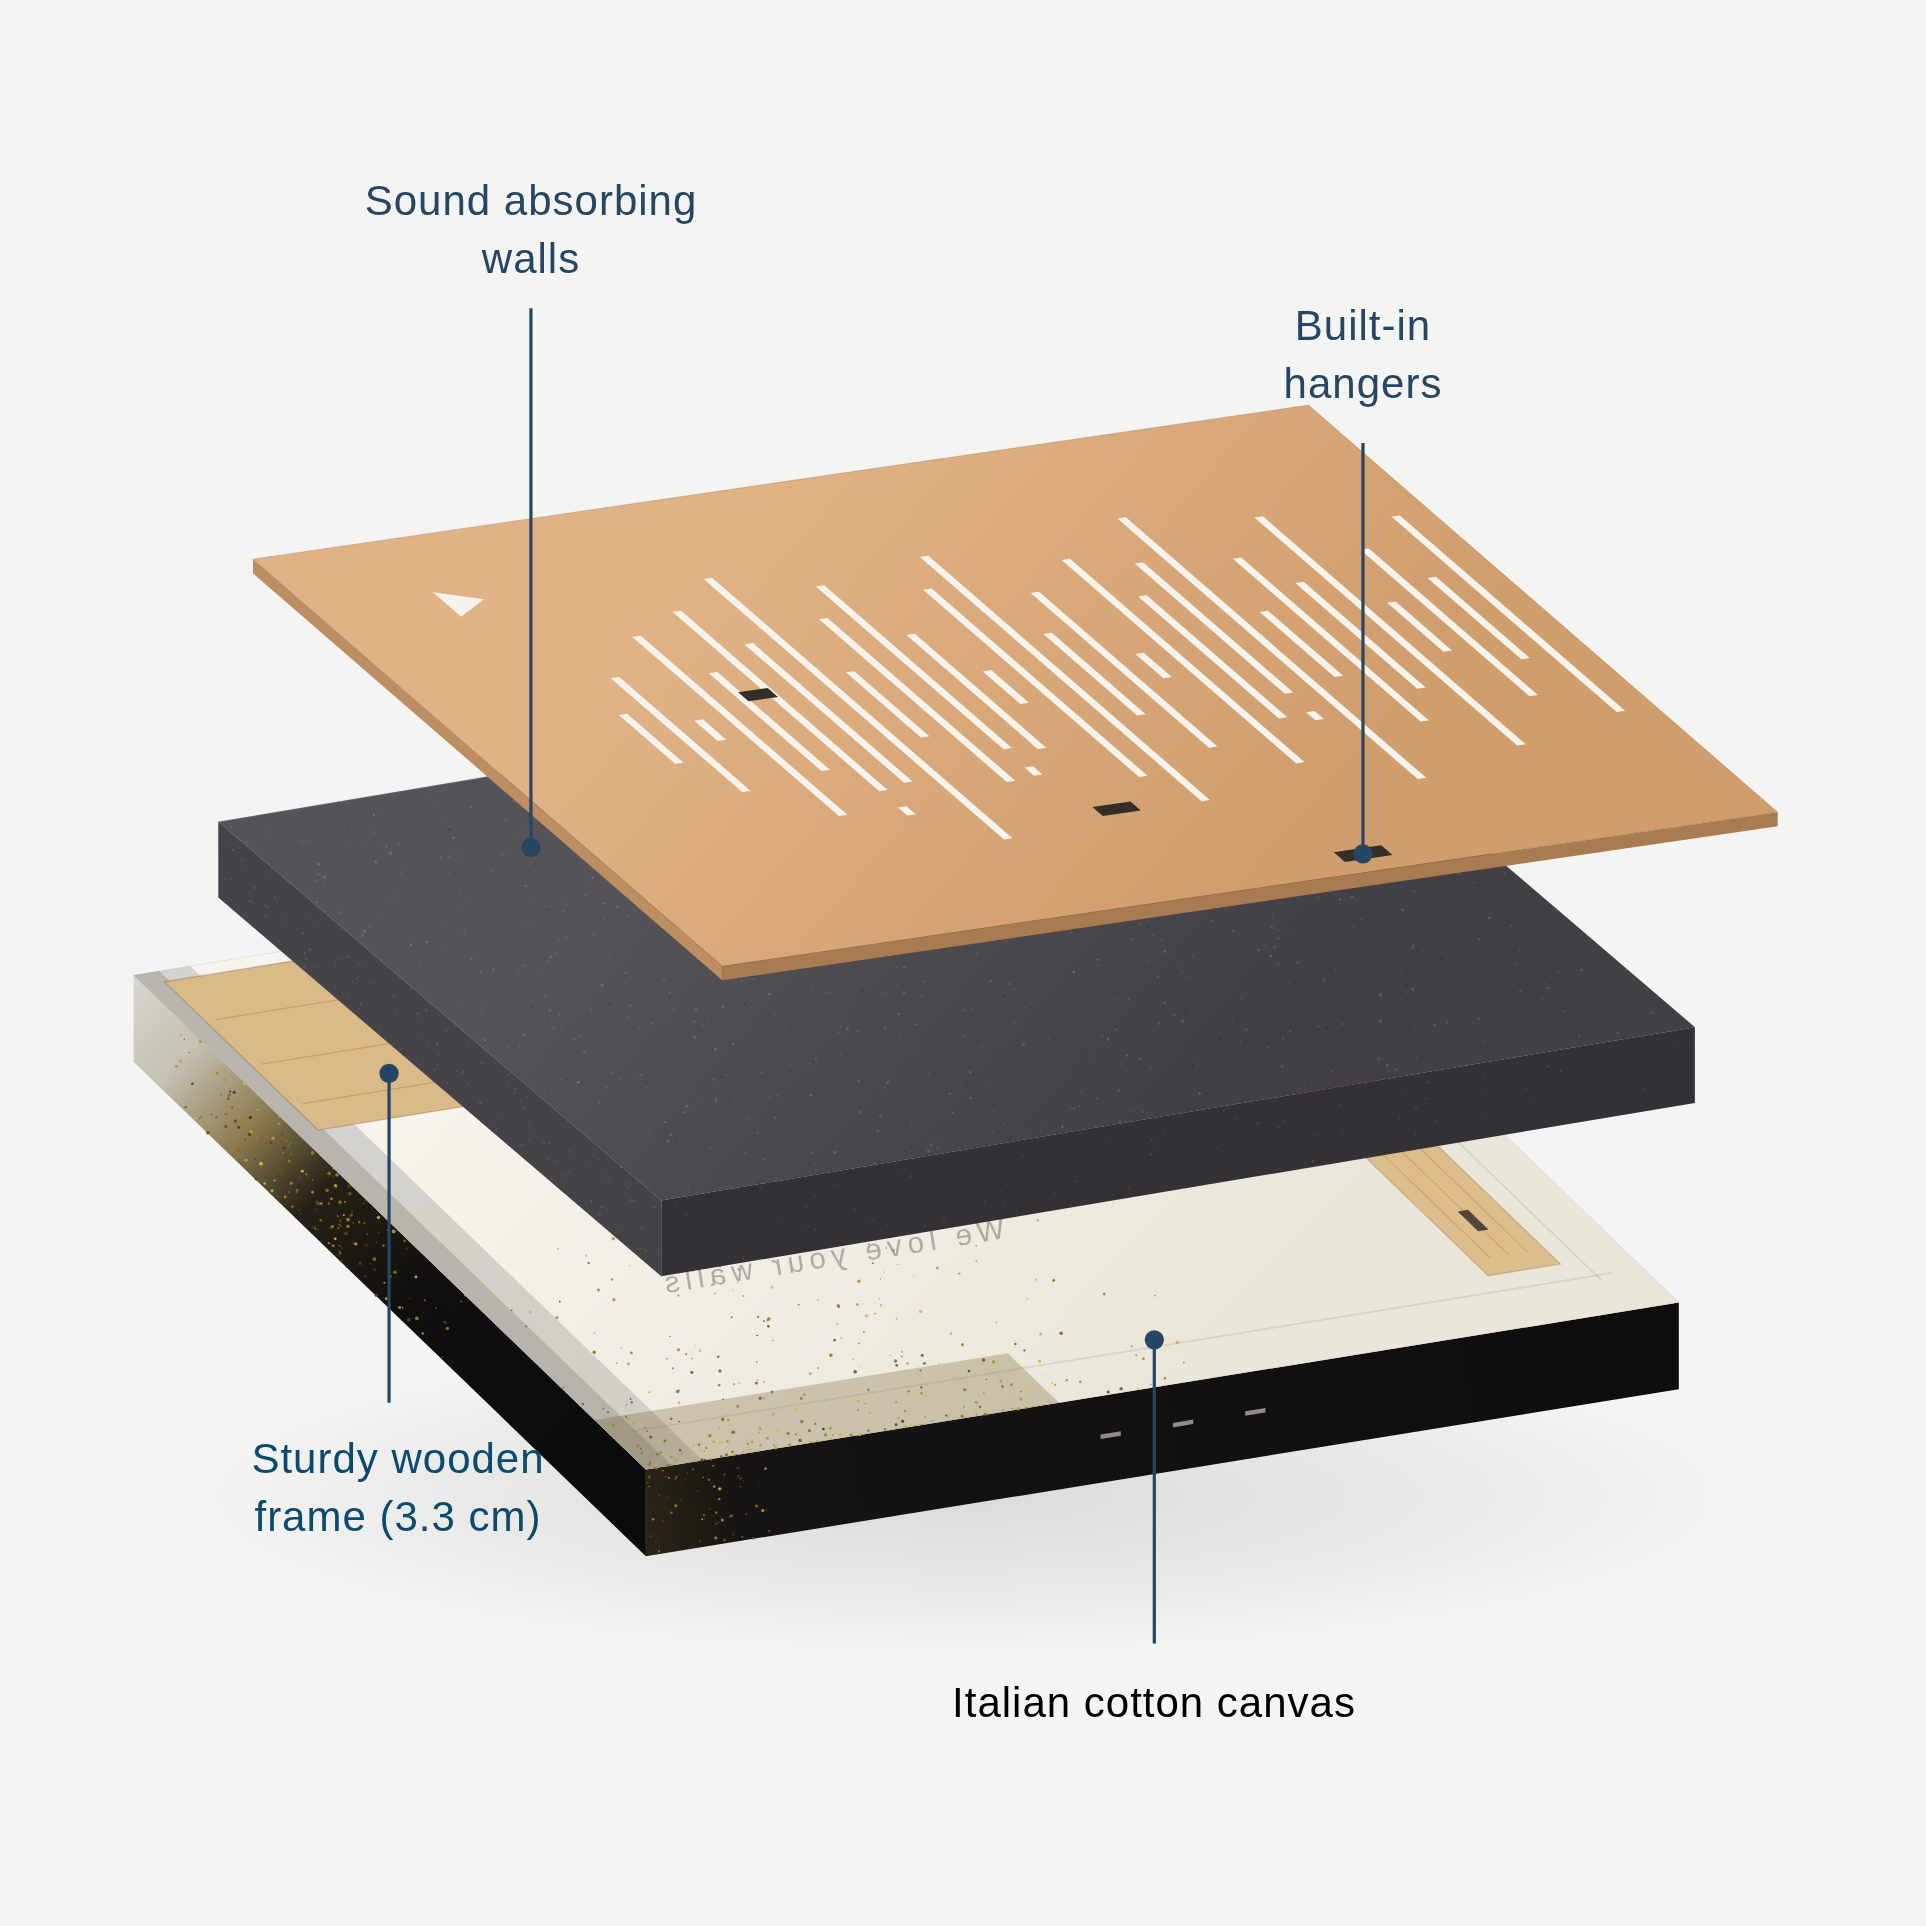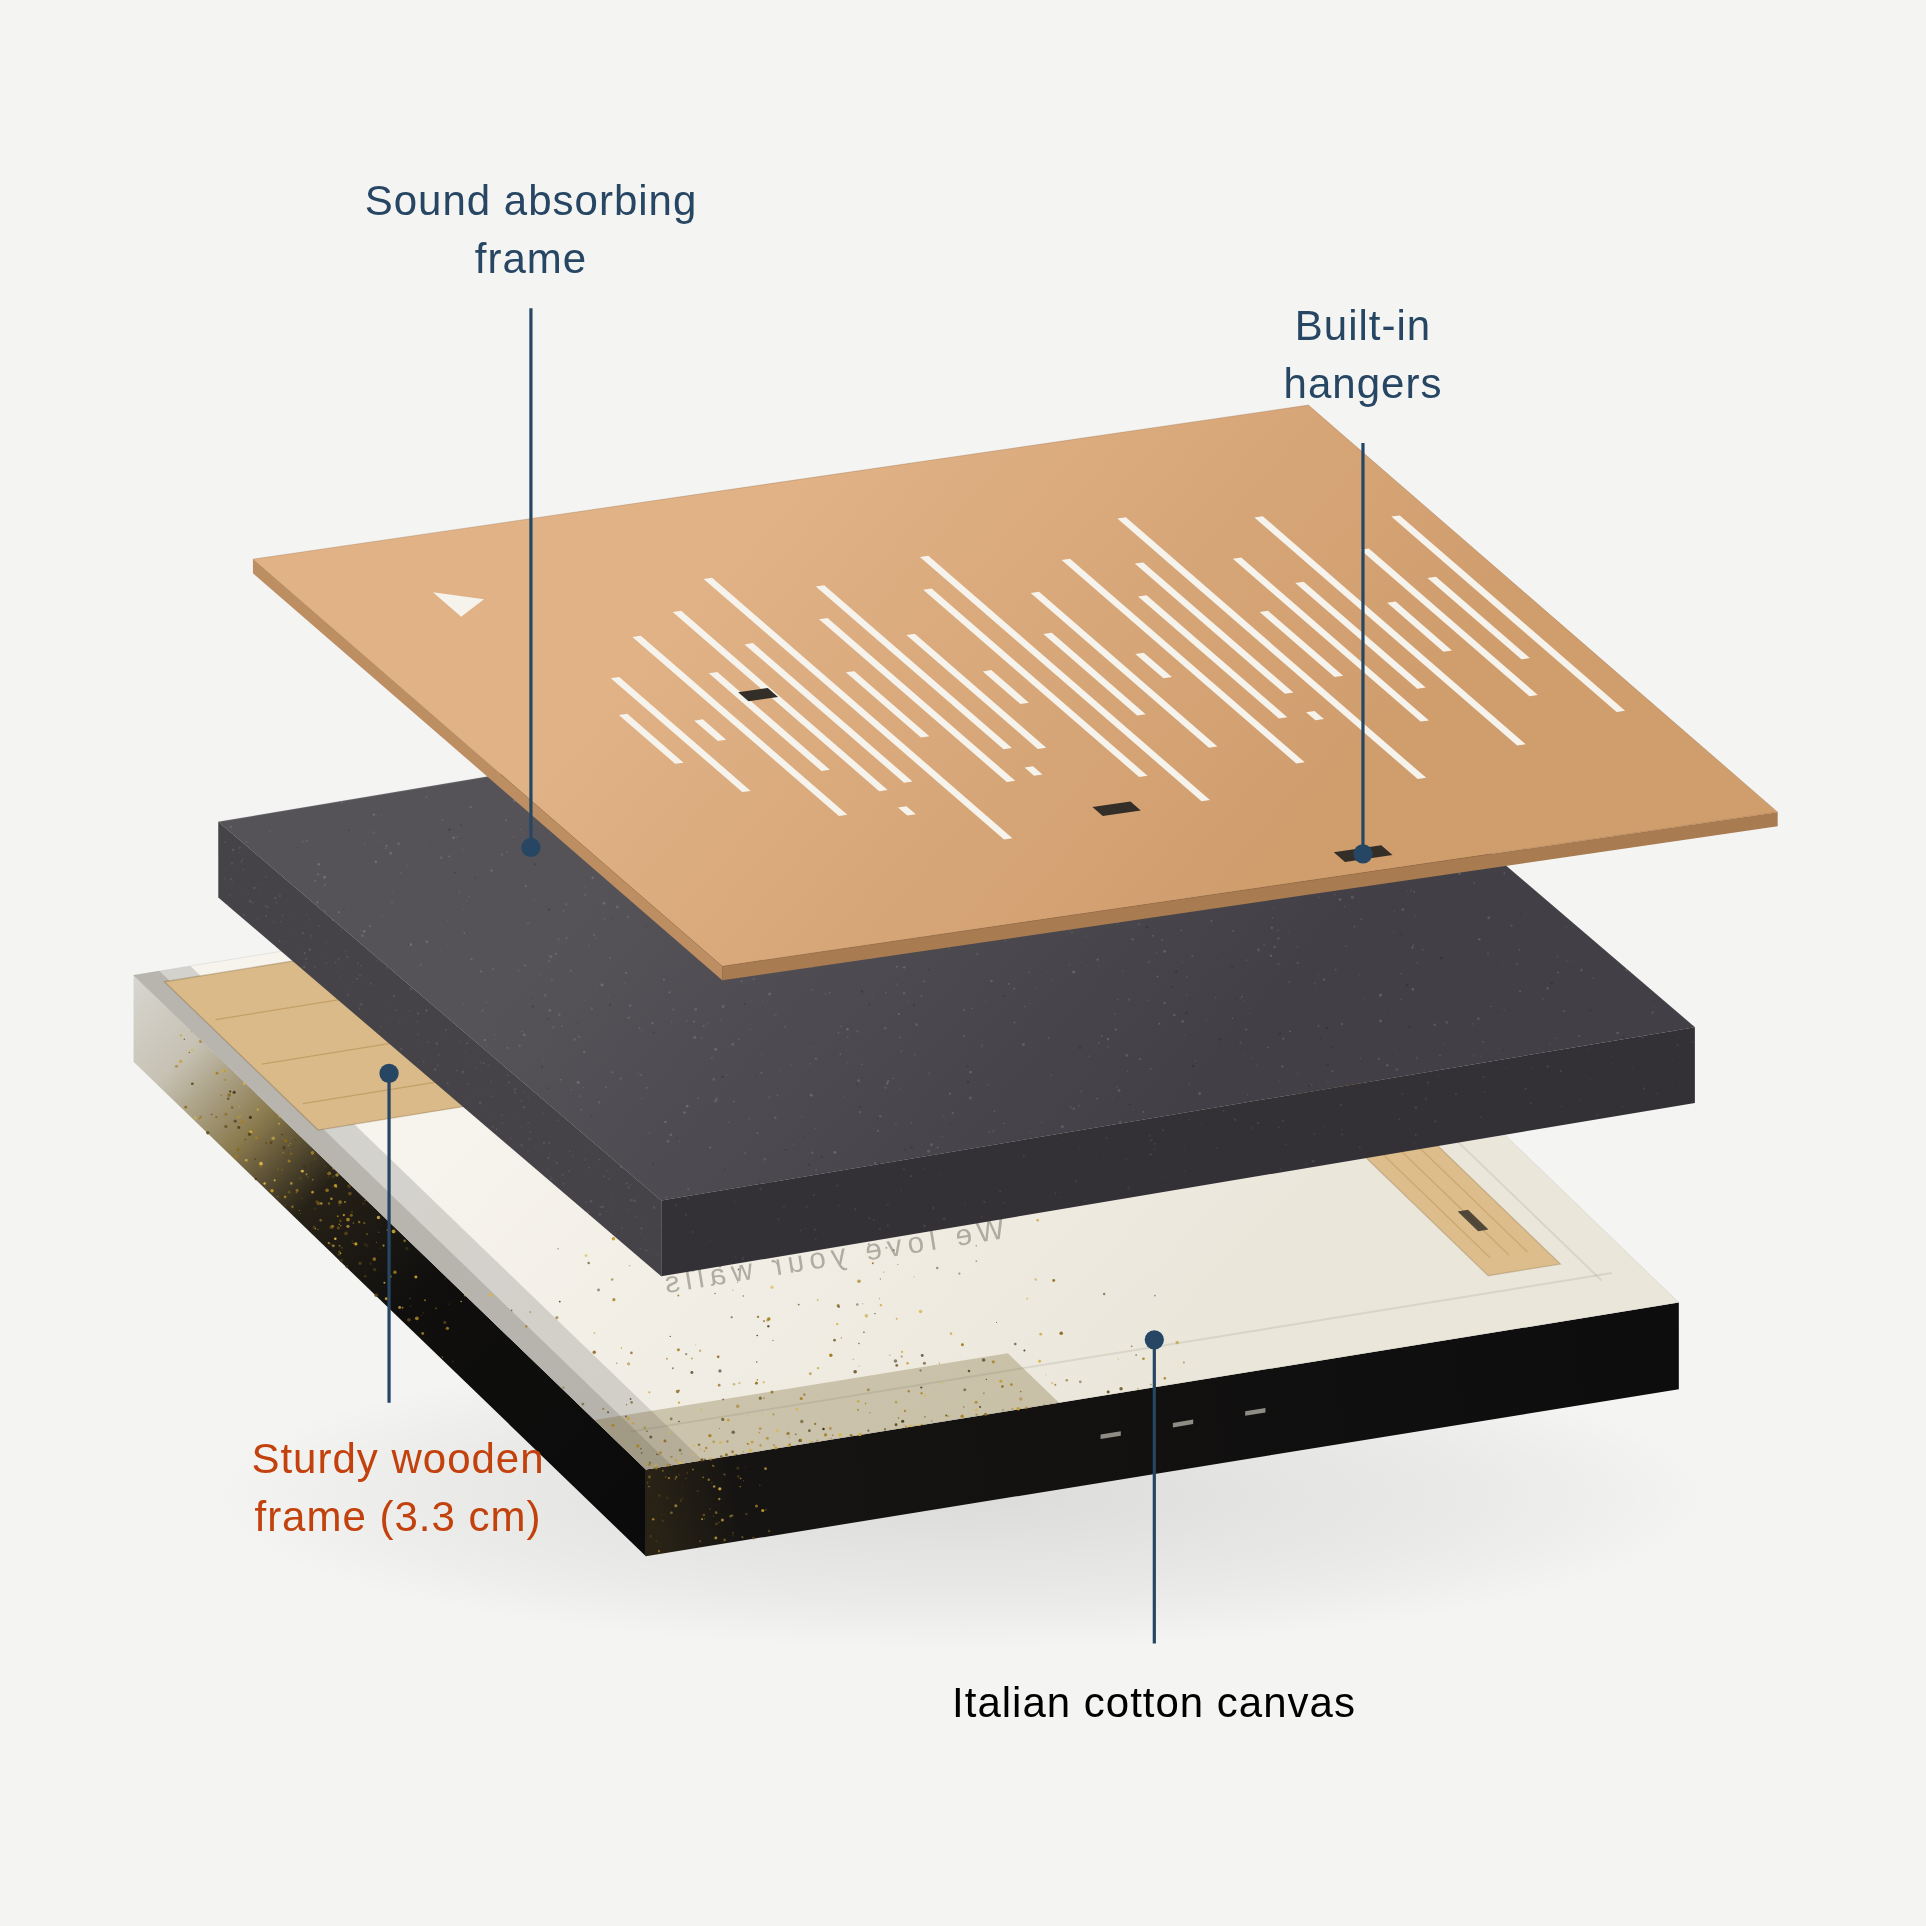--- a/index.html
+++ b/index.html
@@ -2235,19 +2235,19 @@
         <circle cx="827" cy="1320" r="15" fill="#264663"></circle>
         <line x1="2123" y1="690" x2="2123" y2="1330" stroke="#264663" stroke-width="5"></line>
         <circle cx="2123" cy="1330" r="15" fill="#264663"></circle>
         <line x1="606" y1="1672" x2="606" y2="2185" stroke="#264663" stroke-width="5"></line>
         <circle cx="606" cy="1672" r="15" fill="#264663"></circle>
         <line x1="1798" y1="2087" x2="1798" y2="2560" stroke="#264663" stroke-width="5"></line>
         <circle cx="1798" cy="2087" r="15" fill="#264663"></circle>
       </g>
   </svg>
 
-  <div class="callout-label" id="label-foam" style="color: rgb(38, 70, 99);">Sound absorbing frame</div>
+  <div class="callout-label" id="label-foam" style="color: rgb(38, 70, 99);">Sound absorbing walls</div>
   <div class="callout-label" id="label-hangers" style="color: rgb(38, 70, 99);">Built-in hangers</div>
-  <div class="callout-label" id="label-frame" style="color: #c2410c;">Sturdy wooden frame (3.3 cm)</div>
+  <div class="callout-label" id="label-frame" style="color: #0c4a6e;">Sturdy wooden frame (3.3 cm)</div>
   <div class="callout-label" id="label-canvas" style="color: #000000;">Italian cotton canvas</div>
 
 </div>
 
 
 </body></html>

